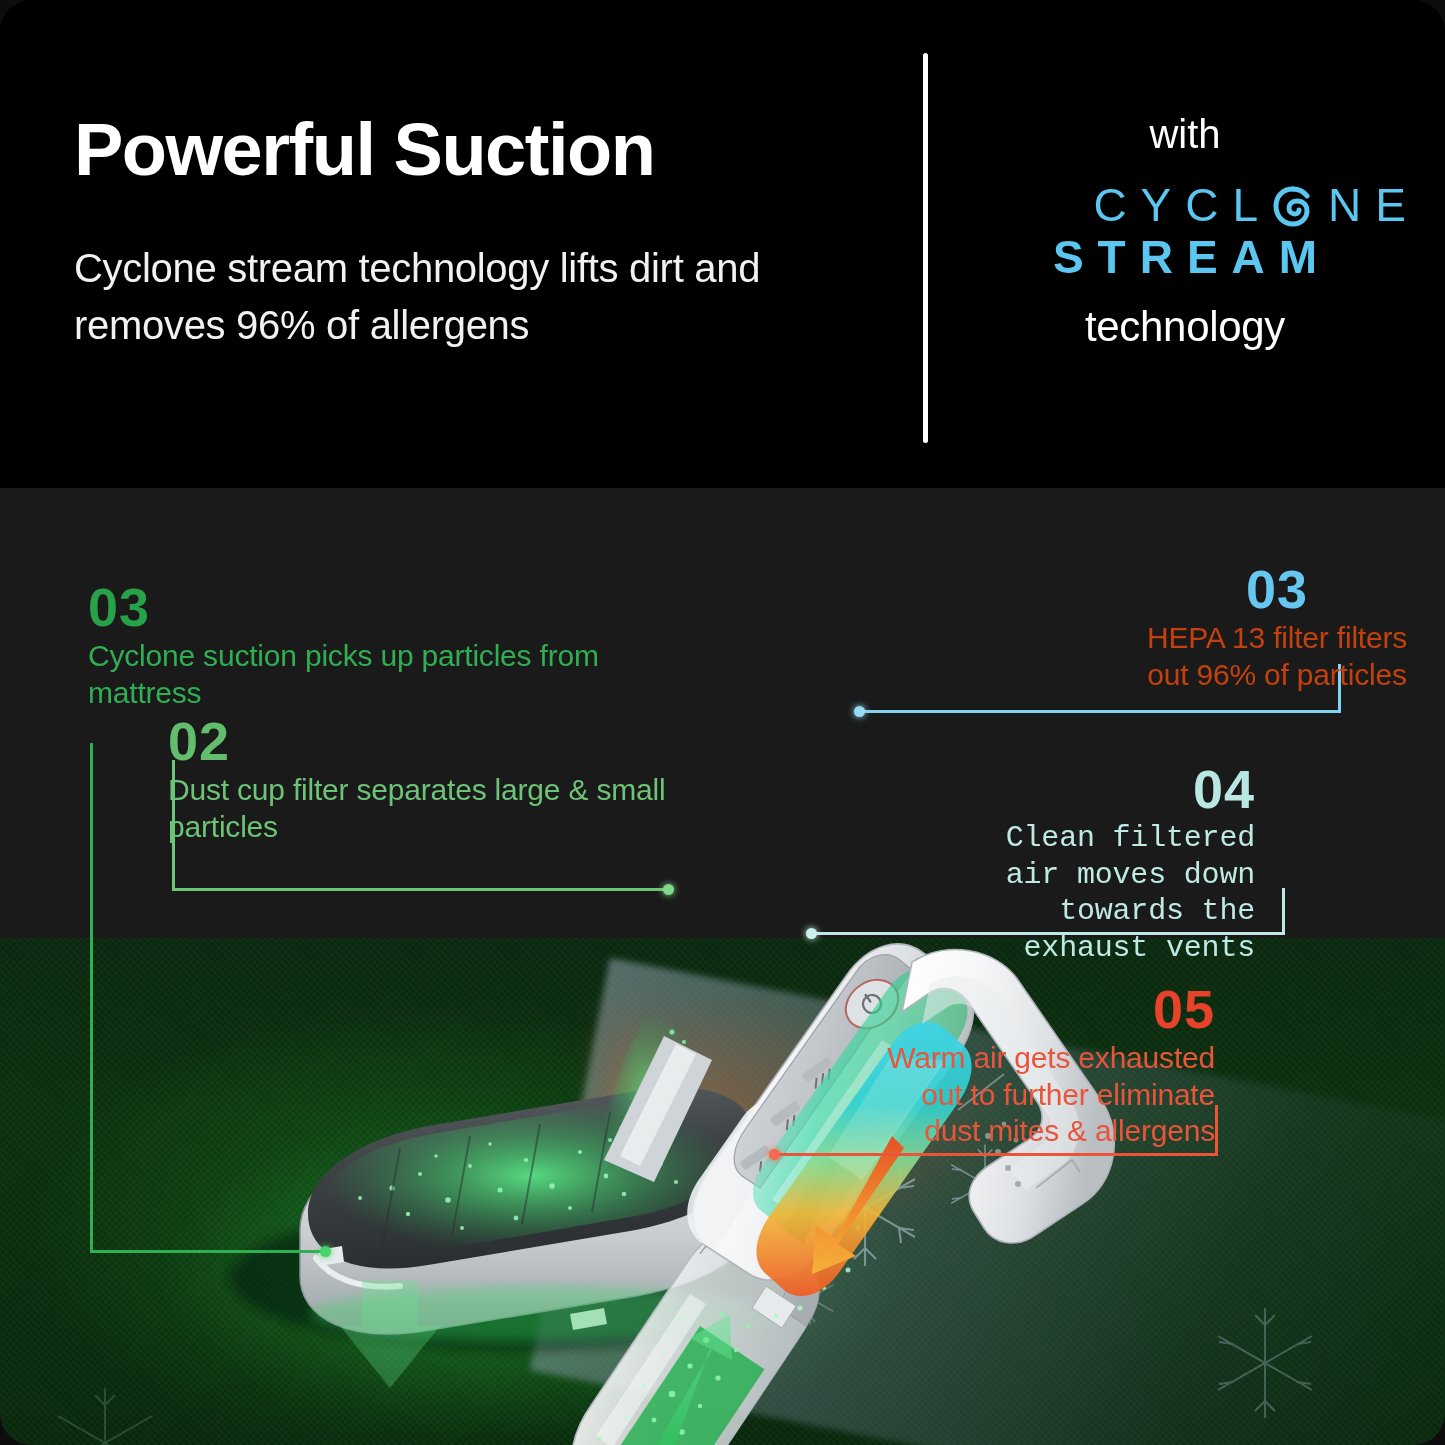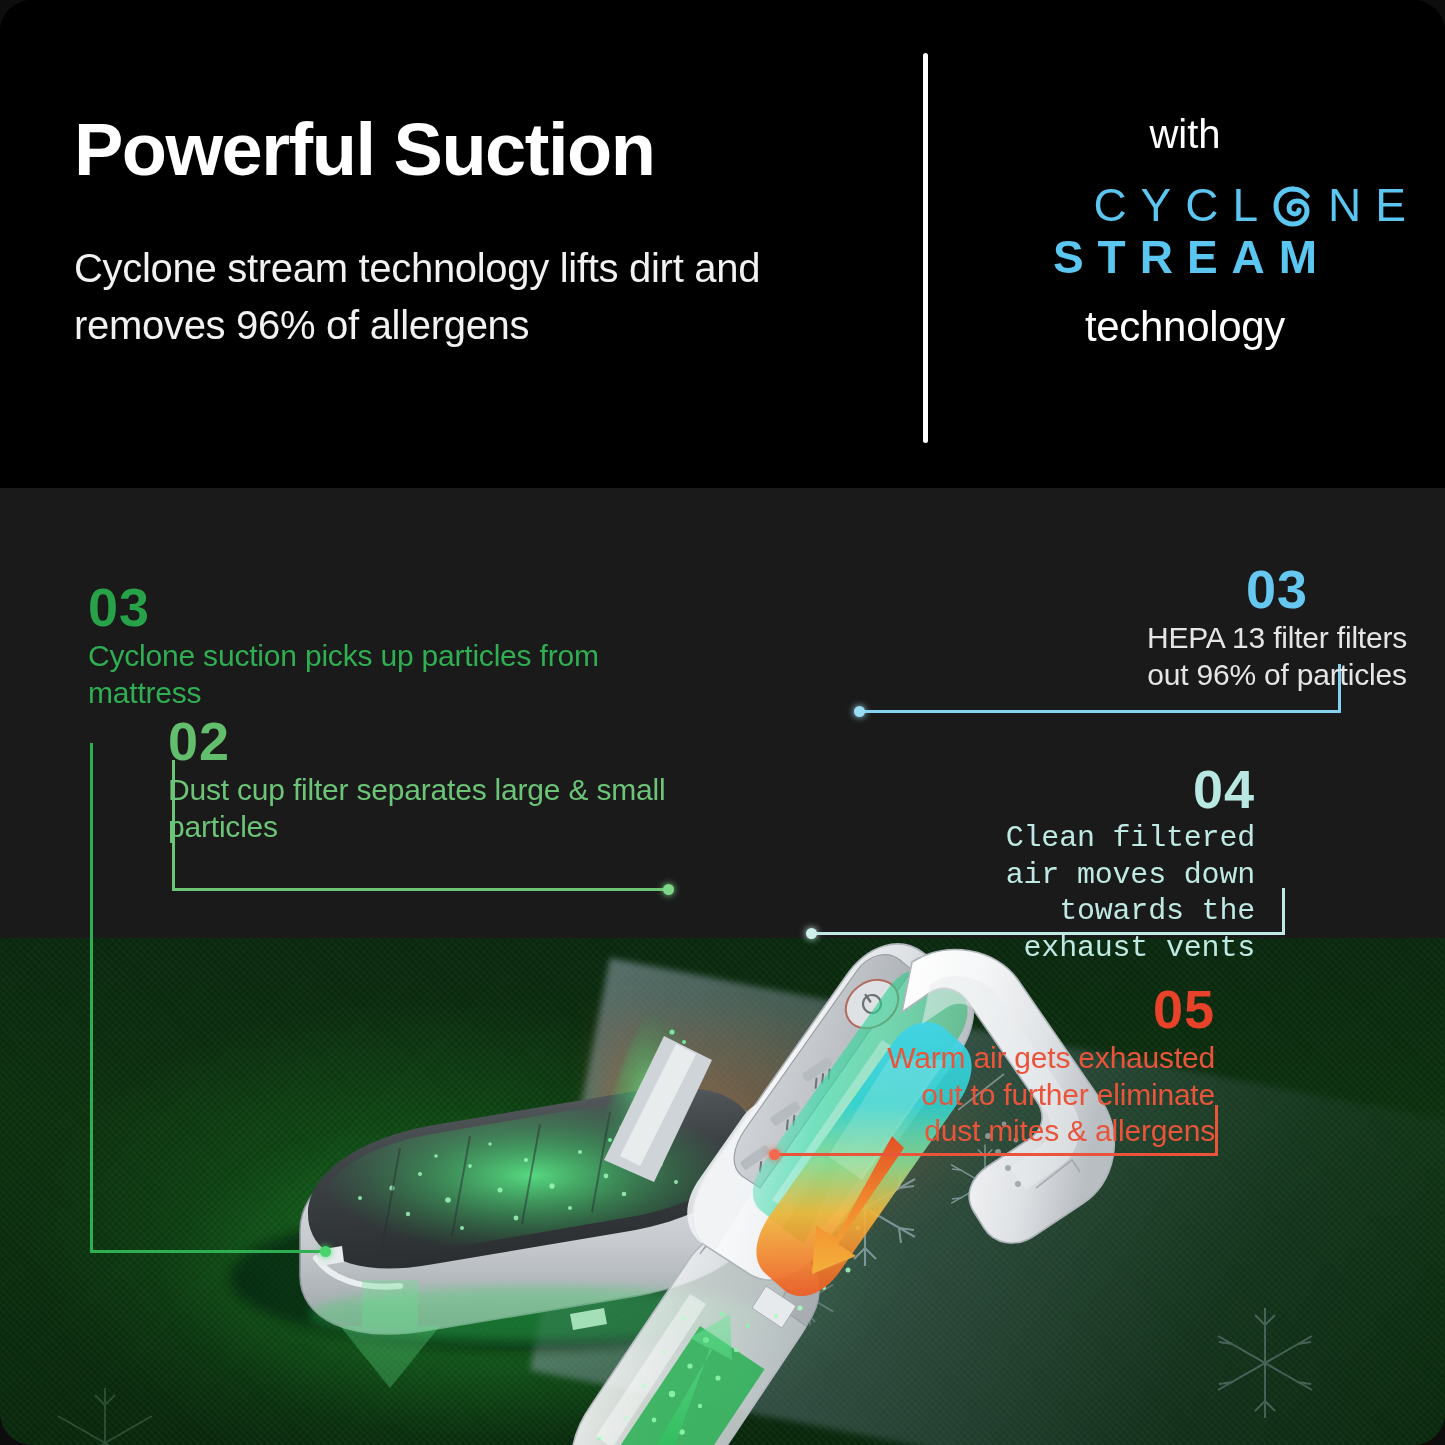--- a/index.html
+++ b/index.html
@@ -134,21 +134,21 @@
   #co01 { left:88px; top:580px; width:560px; }
   #co01 .num { color:#27a248; }
   #co01 .body { color:#2fae52; }
 
   #co02 { left:168px; top:714px; width:520px; }
   #co02 .num { color:#62bd6d; }
   #co02 .body { color:#6cc477; }
 
   #co03 { left:1132px; top:562px; width:290px; text-align:center; }
   #co03 .num { color:#66c8f0; }
-  #co03 .body { color:#e5e5e5; }
+  #co03 .body { color:#c2410c; }
 
   #co04 { left:963px; top:762px; width:292px; text-align:right; }
   #co04 .num { color:#b9e8e2; }
   #co04 .body { color:#bfe9e3;font-family:Liberation Mono, monospace; }
 
   #co05 { left:860px; top:982px; width:355px; text-align:right; }
   #co05 .num { color:#e8432a; }
   #co05 .body { color:#e9543a; }
 
   

